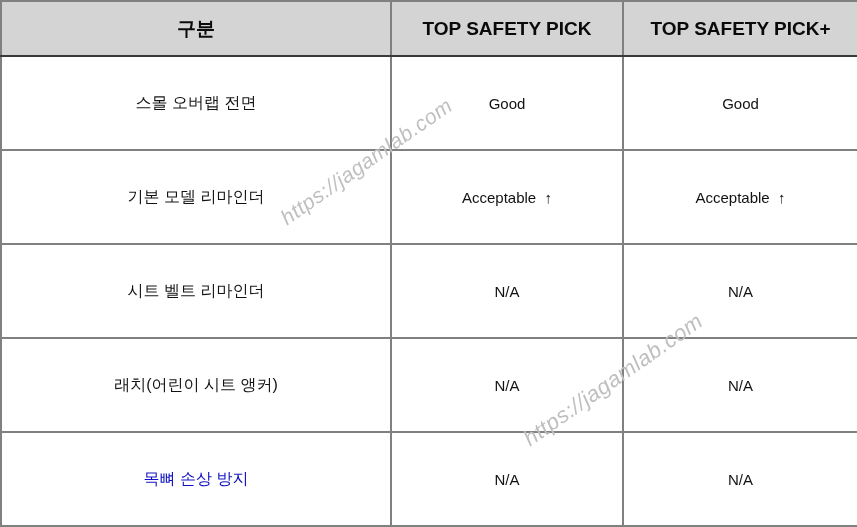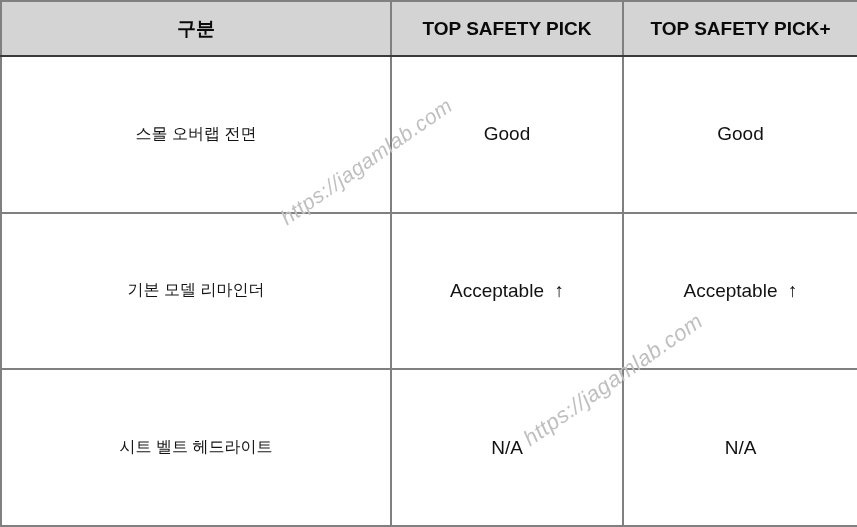--- a/index.html
+++ b/index.html
@@ -35,21 +35,21 @@
   }
   .rating-table thead th {
     background: var(--header-bg);
     font-size: 19px;
     font-weight: bold;
     color: #0a0a0a;
     height: 55px;
     border-bottom: 2px solid var(--header-underline);
   }
   .rating-table td {
-    font-size: 19px;
+    font-size: 15px;
     color: var(--text);
     background: #ffffff;
   }
   .rating-table td.criteria-cell { font-size: 16px; }
   .blue { color: var(--accent); margin-top: 17px; }
   .watermark {
     position: absolute;
     font-style: italic;
     font-size: 21px;
     letter-spacing: 0.5px;
@@ -86,21 +86,31 @@
           <td class="criteria-cell"><span>스몰 오버랩 전면</span></td>
           <td><span>Good</span></td>
           <td><span>Good</span></td>
         </tr>
         <tr>
           <td class="criteria-cell"><span>기본 모델 리마인더</span></td>
           <td><span>Acceptable&nbsp; ↑</span></td>
           <td><span>Acceptable&nbsp; ↑</span></td>
         </tr>
         <tr>
-          <td class="criteria-cell"><span>시트 벨트 헤드라이트</span></td>
+          <td class="criteria-cell"><span>시트 벨트 리마인더</span></td>
+          <td><span>N/A</span></td>
+          <td><span>N/A</span></td>
+        </tr>
+        <tr>
+          <td class="criteria-cell"><span>래치(어린이 시트 앵커)</span></td>
+          <td><span>N/A</span></td>
+          <td><span>N/A</span></td>
+        </tr>
+        <tr>
+          <td class="criteria-cell"><span class="blue">목뼈 손상 방지</span></td>
           <td><span>N/A</span></td>
           <td><span>N/A</span></td>
         </tr>
       </tbody>
   </table>
 
   <div class="watermark wm-1">https://jagamlab.com</div>
   <div class="watermark wm-2">https://jagamlab.com</div>
 
 </div>

